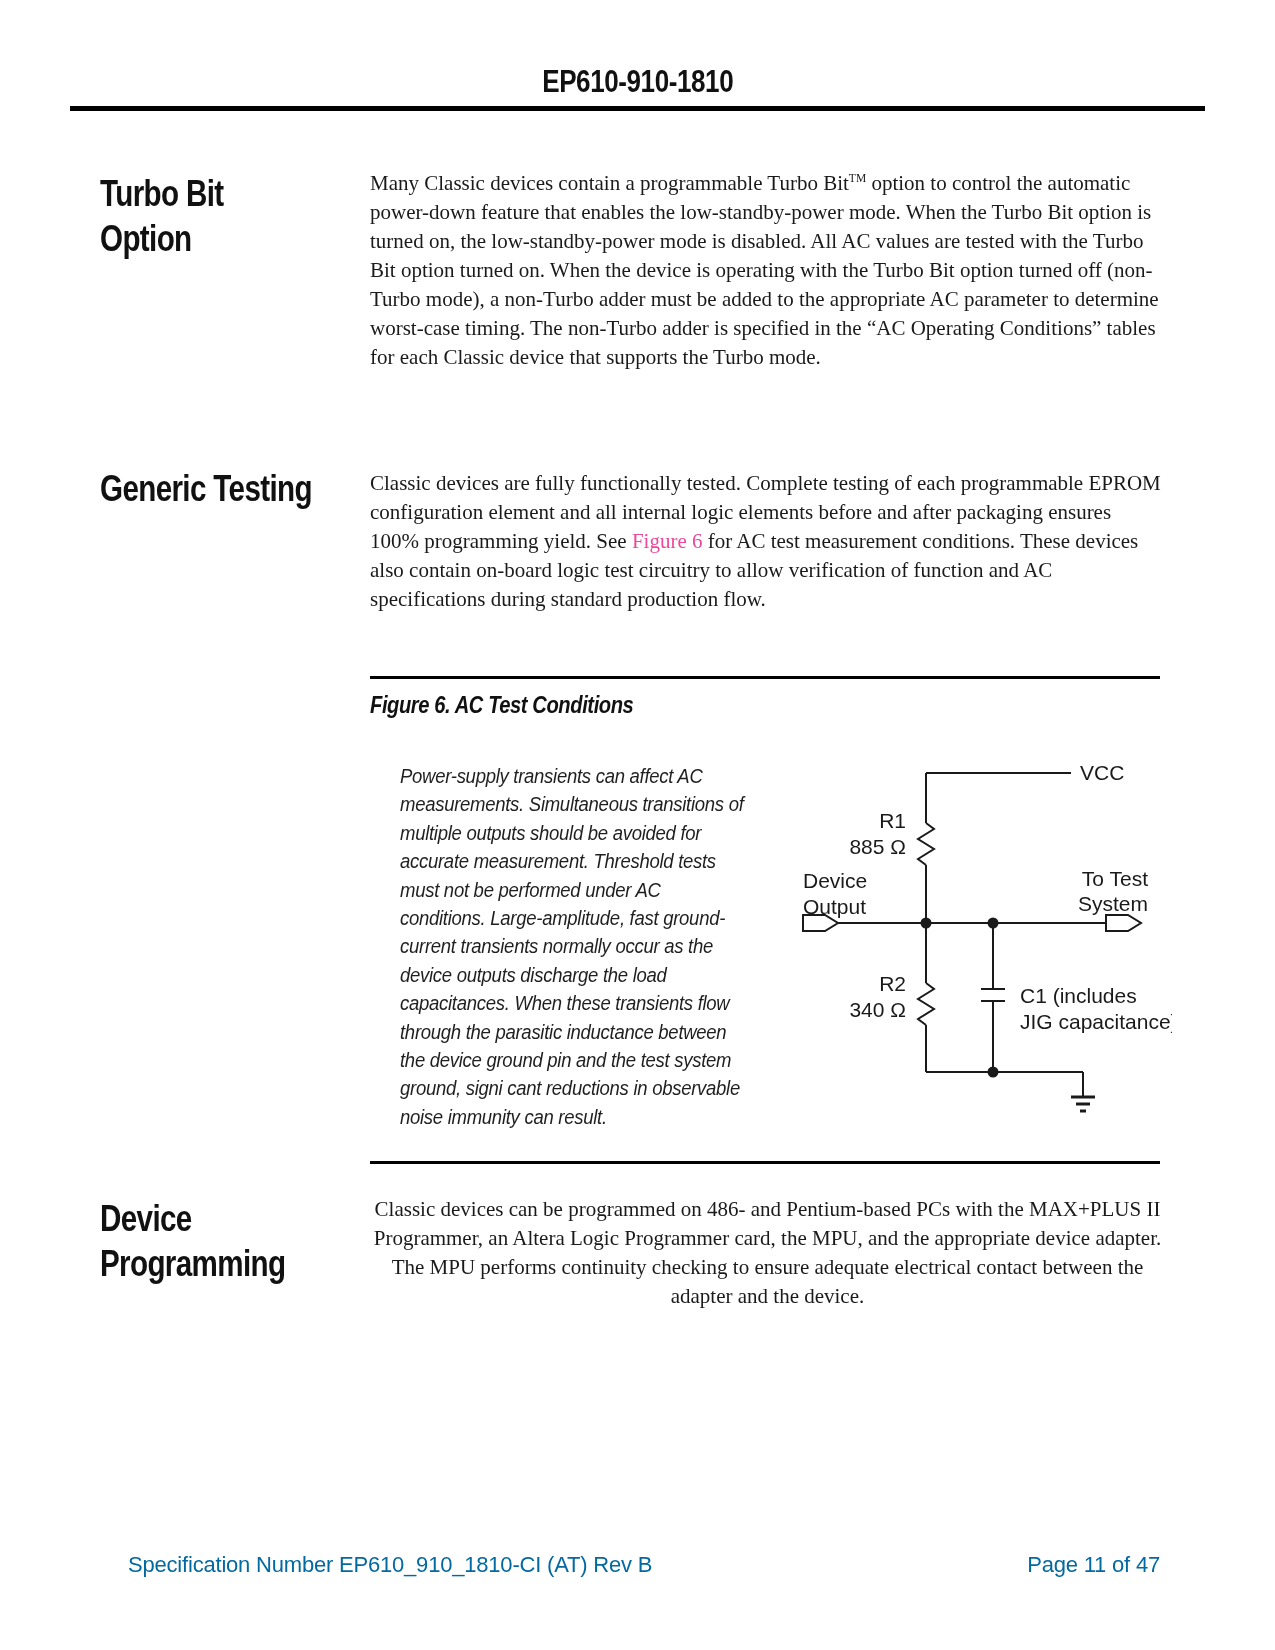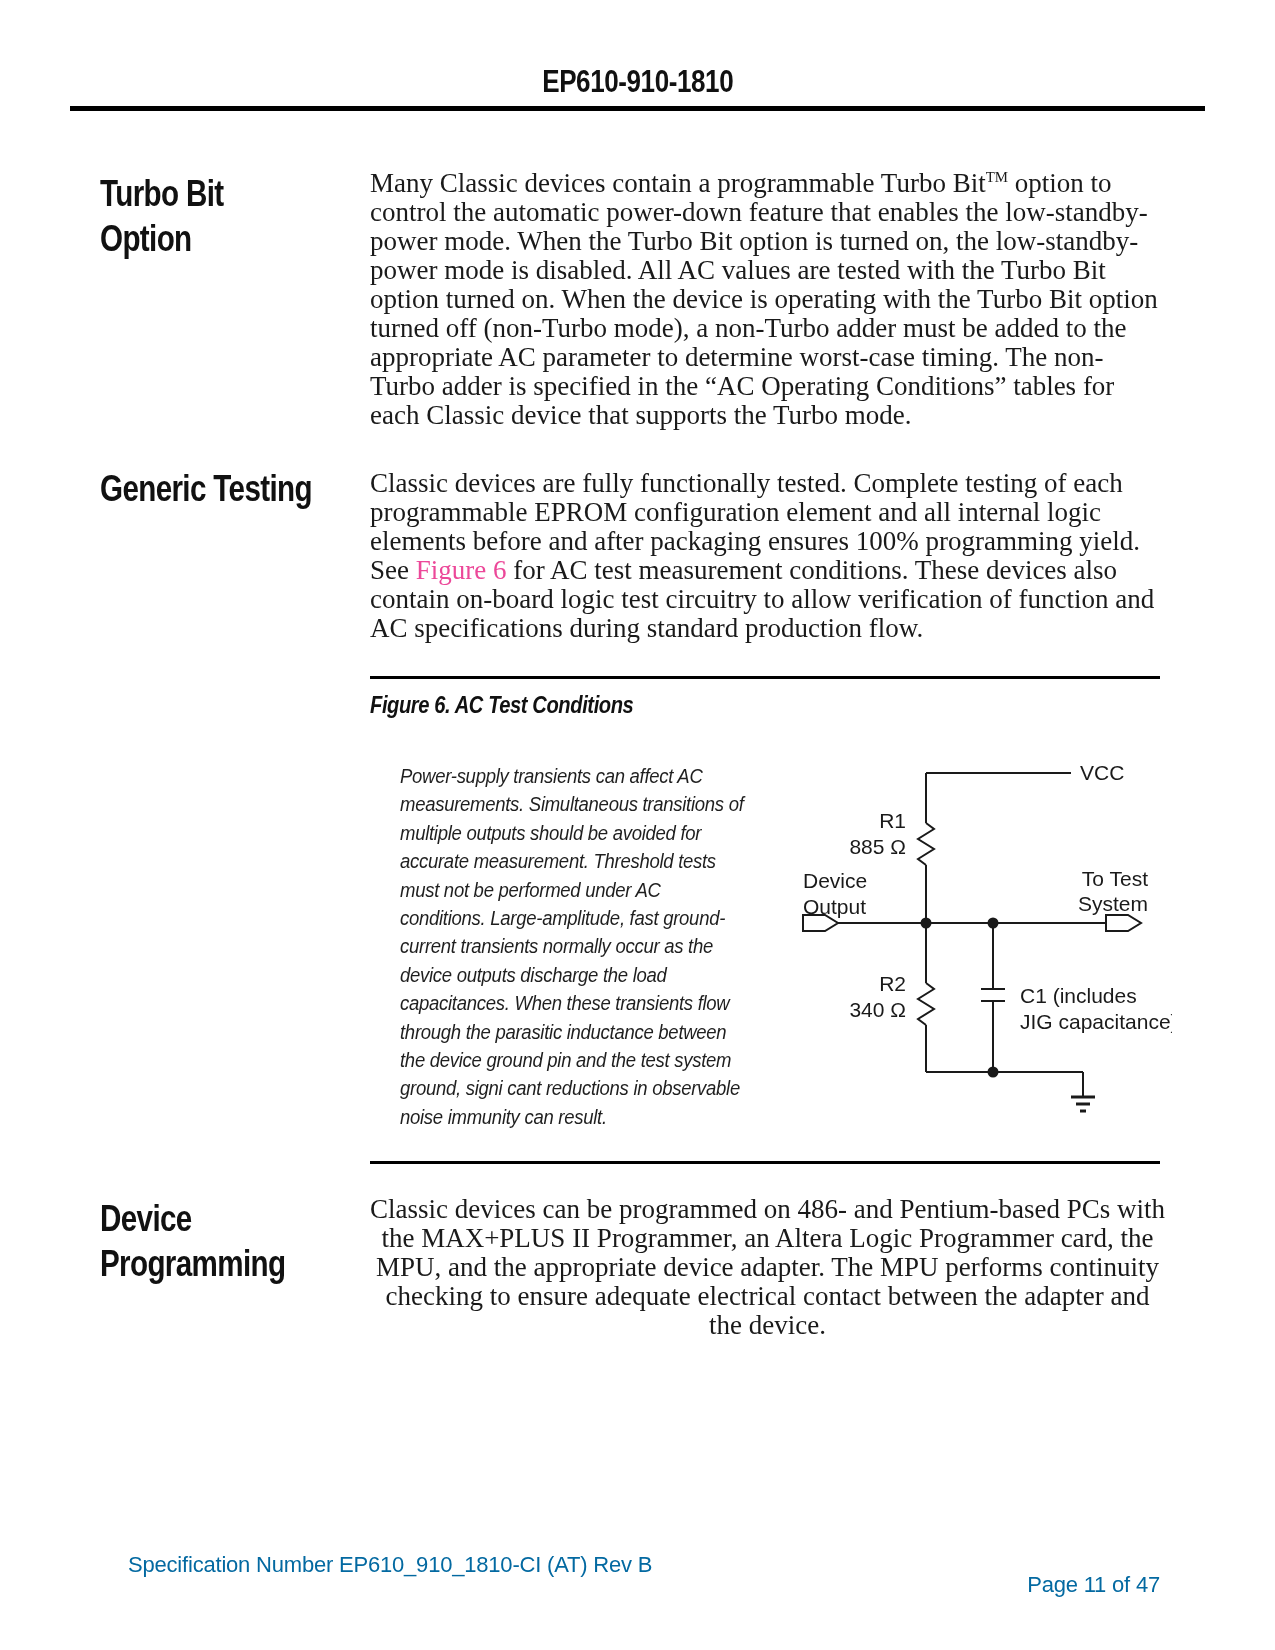--- a/index.html
+++ b/index.html
@@ -18,21 +18,21 @@
 
   
   .heading {
     position:absolute; left:100px; font-family:"Liberation Sans", sans-serif; font-weight:bold;
     font-size:37px; line-height:45px; letter-spacing:-0.8px; white-space:pre-line;
     transform:scaleX(0.80); transform-origin:0 0; color:#111;
   }
 
   
   .para {
-    position:absolute; left:370px; width:795px; font-size:27px; line-height:29px;
+    position:absolute; left:370px; width:795px; font-size:21px; line-height:29px;
     letter-spacing:0px; color:#1a1a1a;
   }
   .para sup { font-size:0.55em; line-height:0; vertical-align:super; }
   .fig-link { color:#ec4899; cursor:pointer; }
 
   
   .rule-thin { position:absolute; left:370px; width:790px; height:3px; background:#000; }
 
   .fig-caption {
     position:absolute; left:370px; top:691px; font-family:"Liberation Sans", sans-serif;
@@ -49,21 +49,21 @@
 
   .circuit { position:absolute; left:758px; top:725px; }
   .circuit text { font-family:"Liberation Sans", sans-serif; font-size:21px; fill:#1a1a1a; }
 
   
   .footer-left, .footer-right {
     position:absolute; top:1552px; font-family:"Liberation Sans", sans-serif;
     font-size:22px; letter-spacing:-0.2px; color:#0369a1;
   }
   .footer-left { left:128px; }
-  .footer-right { right:115px;margin-top:20px; }
+  .footer-right { right:115px; }
 </style>
 </head>
 <body>
 
 <div class="page">
 
   <div class="header-title-wrap">
     <span class="header-title">EP610-910-1810</span>
   </div>
   <div class="header-rule"></div>

